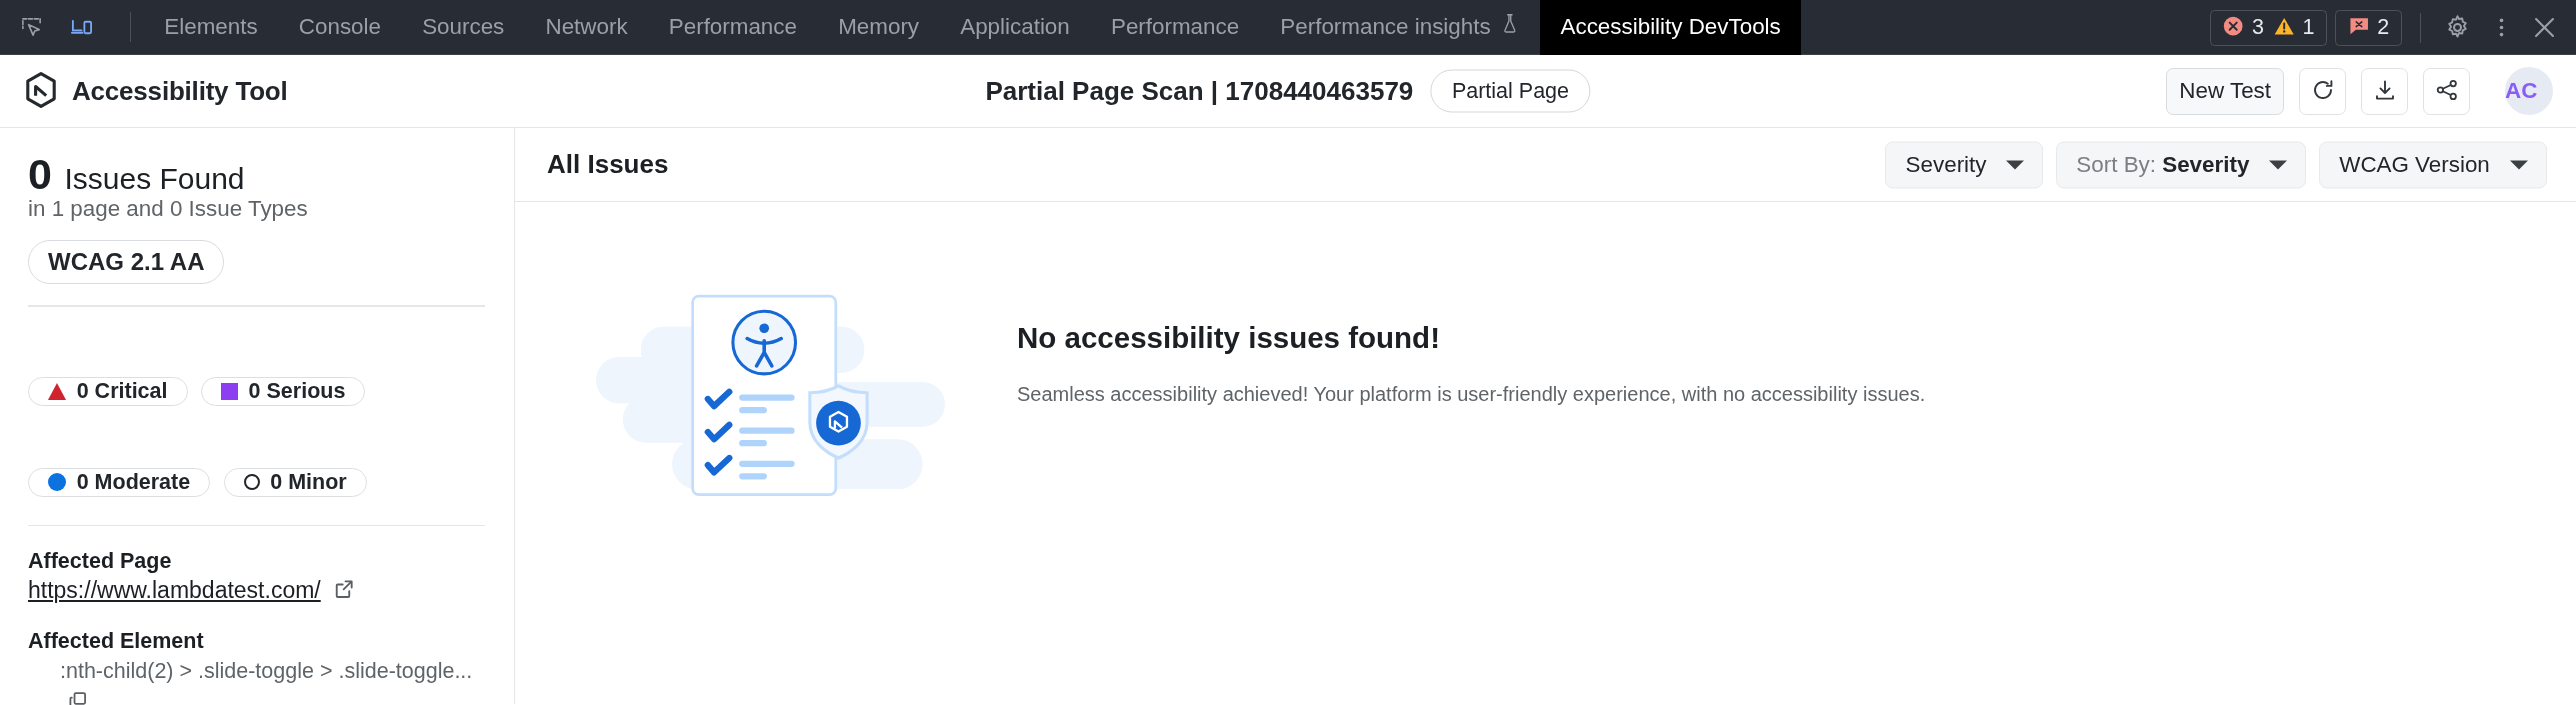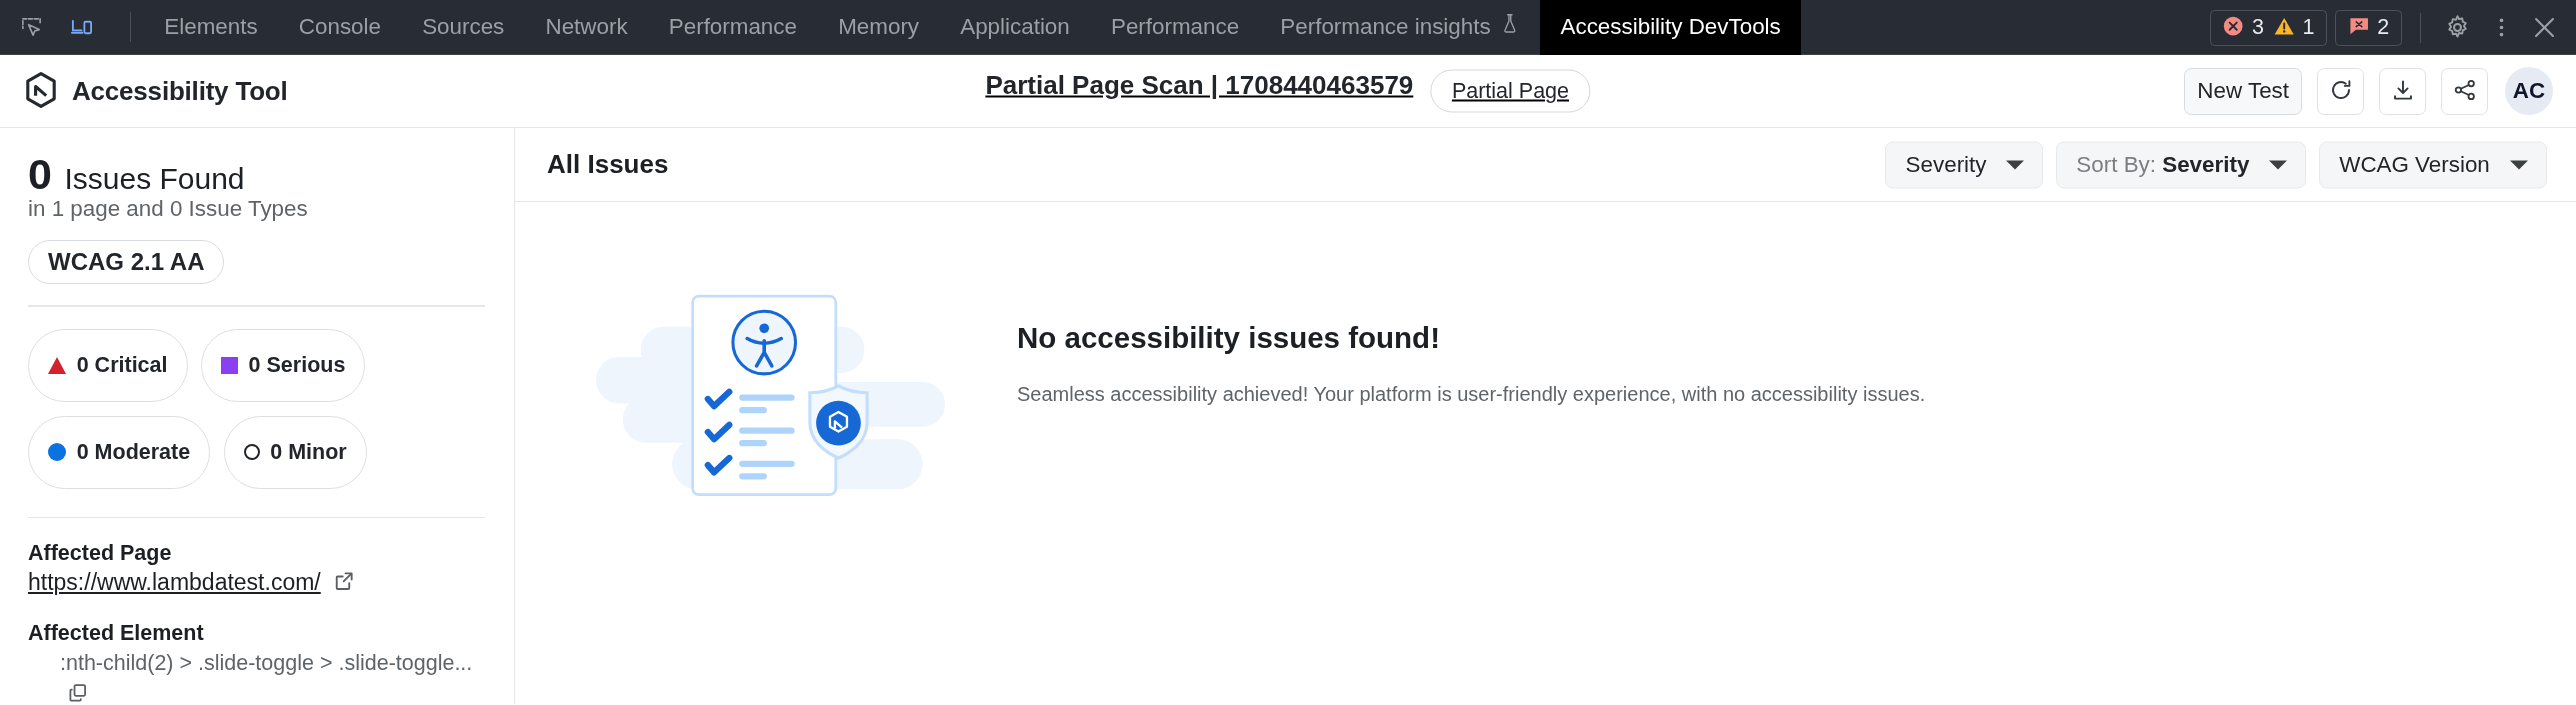--- a/index.html
+++ b/index.html
@@ -66,23 +66,22 @@
     background: #ffffff;
     border-bottom: 0.9px solid #e4e6e8;
     display: flex; align-items: center;
     position: relative;
   }
   .brand { display: flex; align-items: center; gap: 15px; padding-left: 25px; }
   .brand-name { font-size: 26px; font-weight: bold; color: #22262b; letter-spacing: -0.2px; }
   .header-center {
     position: absolute; left: 50%; top: 50%;
     transform: translate(-50%, -50%);
-    display: flex; align-items: flex-start; gap: 17px;
+    display: flex; align-items: center; gap: 17px;
     white-space: nowrap;
-    text-decoration: underline;
   }
   .scan-title { font-size: 26px; font-weight: bold; color: #22262b; }
   .pill {
     border: 0.9px solid #d4d7db;
     border-radius: 90px;
     padding: 8px 20.6px;
     font-size: 21.5px;
     color: #22262b;
     background: #fff;
   }
@@ -108,23 +107,23 @@
     background: #fff;
     border-radius: 7.2px;
     width: 47px; height: 47px;
     display: flex; align-items: center; justify-content: center;
     cursor: pointer;
   }
   .avatar {
     width: 48px; height: 48px;
     border-radius: 50%;
     background: #e6eaf3;
-    display: flex; align-items: center; justify-content: center;
-    font-size: 22.4px; font-weight: bold; color: #0f172a;
-    margin-left: 2px;
+    display: flex; align-items: center; 
+    font-size: 22.4px; font-weight: bold; color: #8b5cf6;
+    margin-left: 20px;
   }
 
   
   .body-wrap { display: flex; height: 576px; }
 
   
   .sidebar {
     width: 515px;
     border-right: 0.9px solid #e4e6e8;
     padding: 25px 29.5px 0 28px;
@@ -143,25 +142,26 @@
     font-weight: bold;
     color: #22262b;
     margin-top: 18px;
   }
   .hr { height: 1.8px; background: #e4e6e8; margin: 20.6px 0 0 0; }
   .chips { display: flex; flex-wrap: wrap; gap: 13.4px; margin-top: 22.4px; }
   .chip {
     display: inline-flex; align-items: center; gap: 10.7px;
     border: 0.9px solid #dcdfe2;
     border-radius: 90px;
-    padding: 23px 19px;
+    padding: 1px 19px;
     font-size: 21.5px;
     font-weight: bold;
     color: #22262b;
     cursor: pointer;
+    margin-top: 48px;
   }
   .mk-tri {
     width: 0; height: 0;
     border-left: 9.8px solid transparent;
     border-right: 9.8px solid transparent;
     border-bottom: 17px solid #d0222f;
   }
   .mk-sq { width: 17px; height: 17px; background: #8b3ff0; }
   .mk-circ { width: 18px; height: 18px; border-radius: 50%; background: #0c72e0; }
   .mk-ring { width: 16px; height: 16px; border-radius: 50%; border: 2.2px solid #22262b; }

